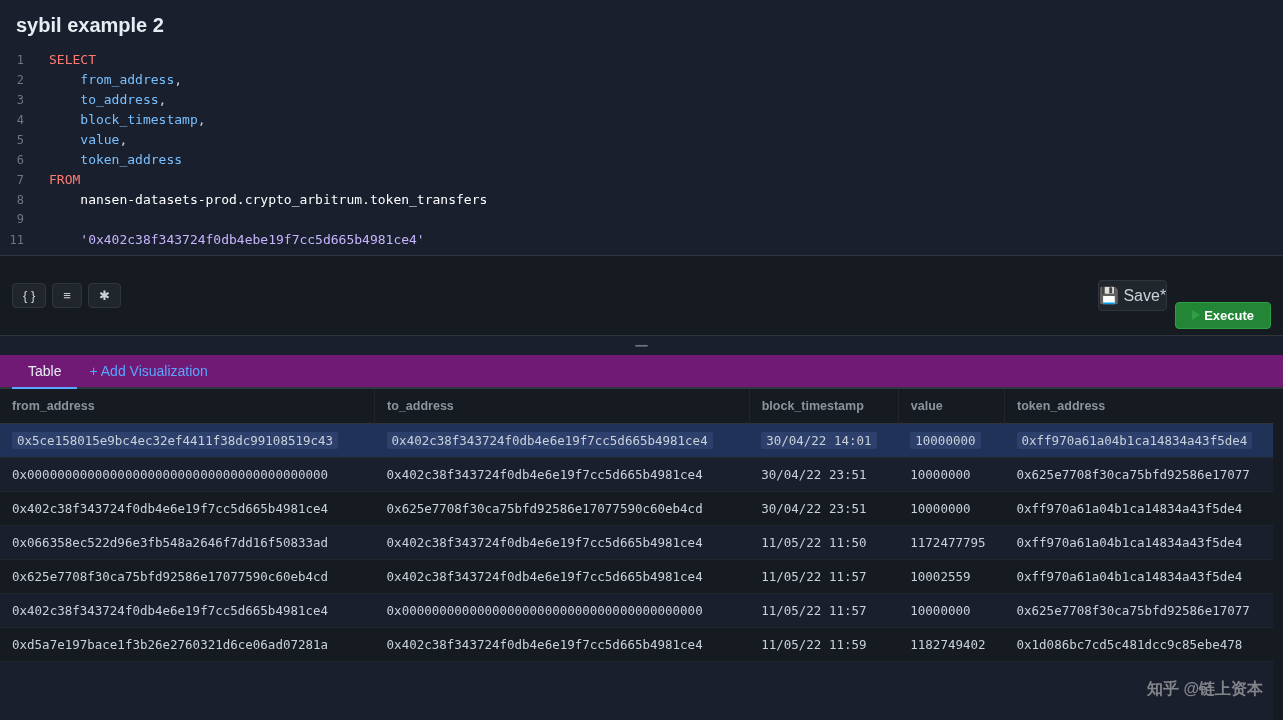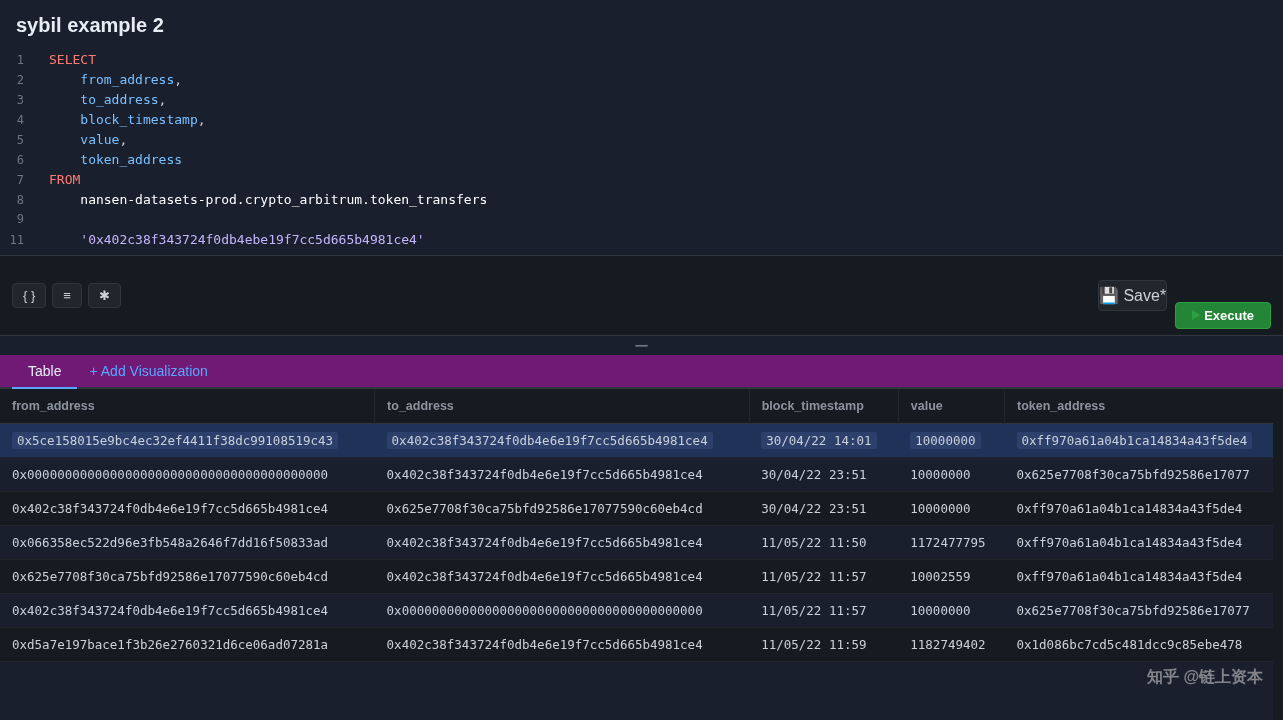--- a/index.html
+++ b/index.html
@@ -218,21 +218,21 @@
       position: absolute;
       right: 0;
       top: 0;
       width: 10px;
       height: 100%;
       background: #161b22;
     }
 
     .watermark {
       position: fixed;
-      bottom: 32px;
+      bottom: 20px;
       right: 20px;
       color: rgba(200,200,200,0.6);
       font-size: 16px;
       font-family: sans-serif;
       font-weight: bold;
       z-index: 100;
     }
 
     .arrow-right {
       display: inline-block;

